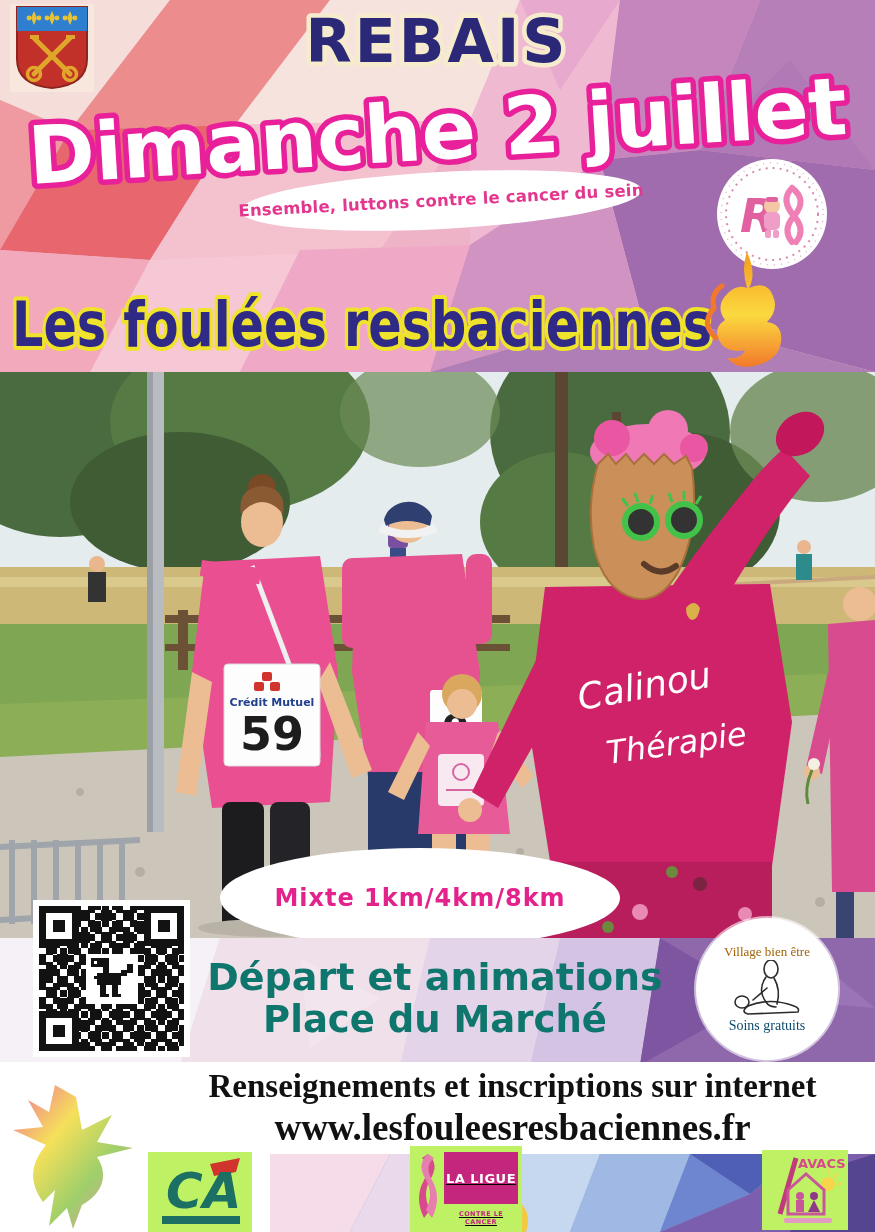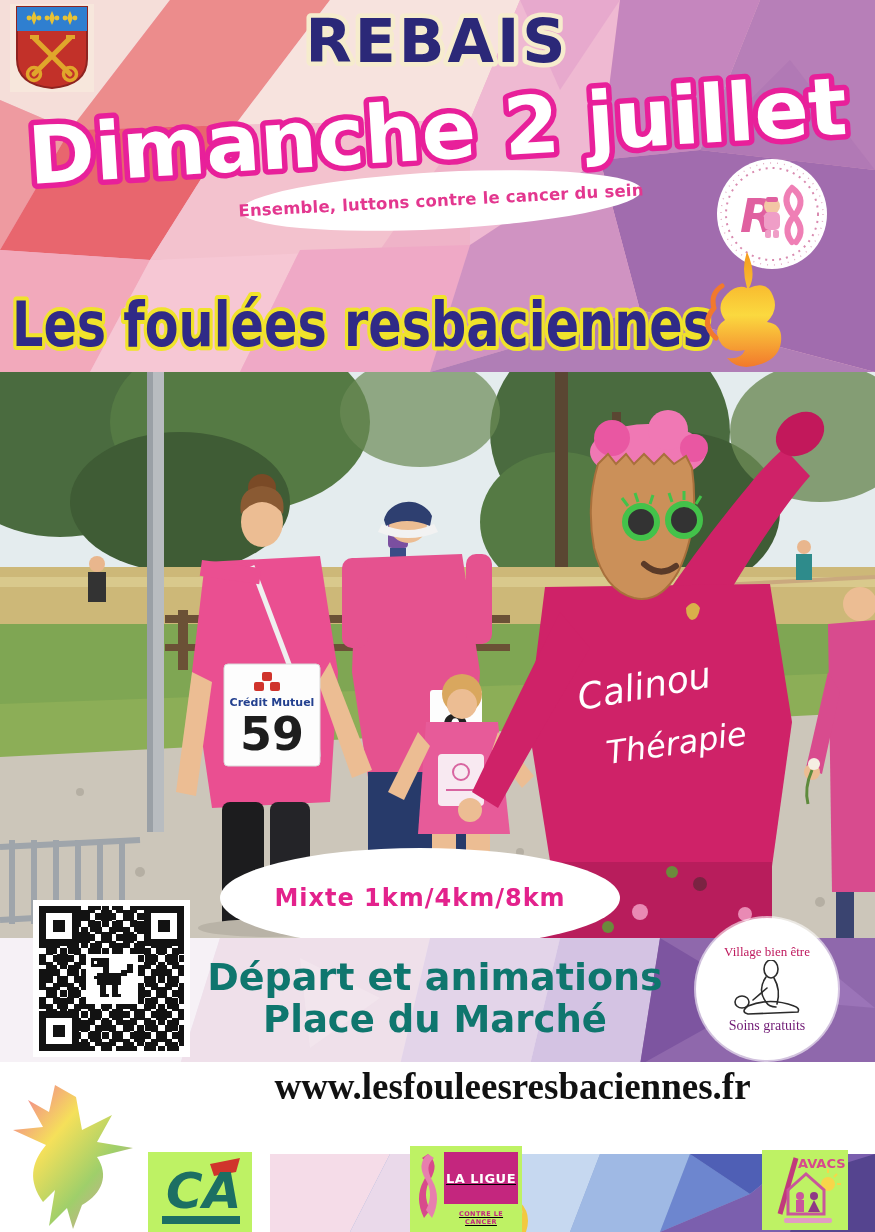--- a/index.html
+++ b/index.html
@@ -13,22 +13,22 @@
   .tagline-text{color:#E3378F;font-weight:bold;font-size:16.5px;letter-spacing:.2px;white-space:nowrap;}
   .mixte-text{color:#E3228C;font-weight:900;font-size:24px;letter-spacing:1px;white-space:nowrap;}
   .start-block{color:#0f766e;font-weight:800;text-align:center;line-height:1.12;}
   .start-l1{font-size:38px;} .start-l2{font-size:37px;}
   .info-band{background:#ffffff;}
   .info-text{font-family:"Liberation Serif","DejaVu Serif",serif;color:#111;text-align:center;font-weight:bold;}
   .info-l1{font-size:33px;line-height:1.25;}
   .info-l2{font-size:37px;line-height:1.15;}
   .village{background:#fff;border-radius:50%;display:flex;flex-direction:column;align-items:center;
            justify-content:center;box-shadow:0 0 0 2px rgba(255,255,255,.6);}
-  .village .vt{font-family:"Liberation Serif","DejaVu Serif",serif;color:#be185d;font-size:13px;}
-  .village .vb{font-family:"Liberation Serif","DejaVu Serif",serif;color:#701a75;font-size:14px;}
+  .village .vt{font-family:"Liberation Serif","DejaVu Serif",serif;color:#a16207;font-size:13px;}
+  .village .vb{font-family:"Liberation Serif","DejaVu Serif",serif;color:#0c4a6e;font-size:14px;}
   .qr{background:#fff;padding:6px;}
   .qr-noise{position:relative;width:100%;height:100%;background-color:#fff;background-image:
      repeating-conic-gradient(#121212 0% 25%, transparent 0% 50%),
      repeating-conic-gradient(#121212 0% 25%, transparent 0% 50%);
      background-size:14px 14px,22px 22px;background-position:0 0,7px 4px;}
   .finder{position:absolute;width:40px;height:40px;border:7px solid #121212;background:#fff;}
   .finder::after{content:"";position:absolute;left:7px;top:7px;width:12px;height:12px;background:#121212;}
   .qr-center{position:absolute;left:50%;top:50%;width:52px;height:50px;margin:-25px 0 0 -26px;background:#fff;
              display:flex;align-items:center;justify-content:center;}
   .card{background:#bef264;text-decoration:underline;}
@@ -361,20 +361,21 @@
         <path d="M43,28 l-14,12"></path>
         <ellipse cx="18" cy="42" rx="7" ry="6"></ellipse>
         <path d="M24,46 q22,-9 46,0 q6,2 4,6 l-50,2 q-8,-2 0,-8"></path>
       </g>
     </svg>
     <span class="vb">Soins gratuits</span>
   </div>
 
   <div class="abs info-band" style="left:0;top:1062px;width:875px;height:92px;"></div>
   <div class="abs info-text" style="left:150px;top:1066px;width:725px;">
+    <div class="info-l1">Renseignements et inscriptions sur internet</div>
     <div class="info-l2">www.lesfouleesresbaciennes.fr</div>
   </div>
 
   <div class="abs" style="left:0;top:1154px;width:270px;height:78px;background:#fff;"></div>
   <svg class="abs" style="left:270px;top:1154px" width="605" height="78" viewBox="0 0 605 78">
     <rect width="605" height="78" fill="#8FA8D8"></rect>
     <polygon points="0,0 120,0 80,78 0,78" fill="#F5DCE8"></polygon>
     <polygon points="120,0 240,0 190,78 80,78" fill="#EAD9EA"></polygon>
     <polygon points="240,0 330,0 300,78 190,78" fill="#C6D8F0"></polygon>
     <polygon points="330,0 420,0 390,78 300,78" fill="#9FB9E4"></polygon>

